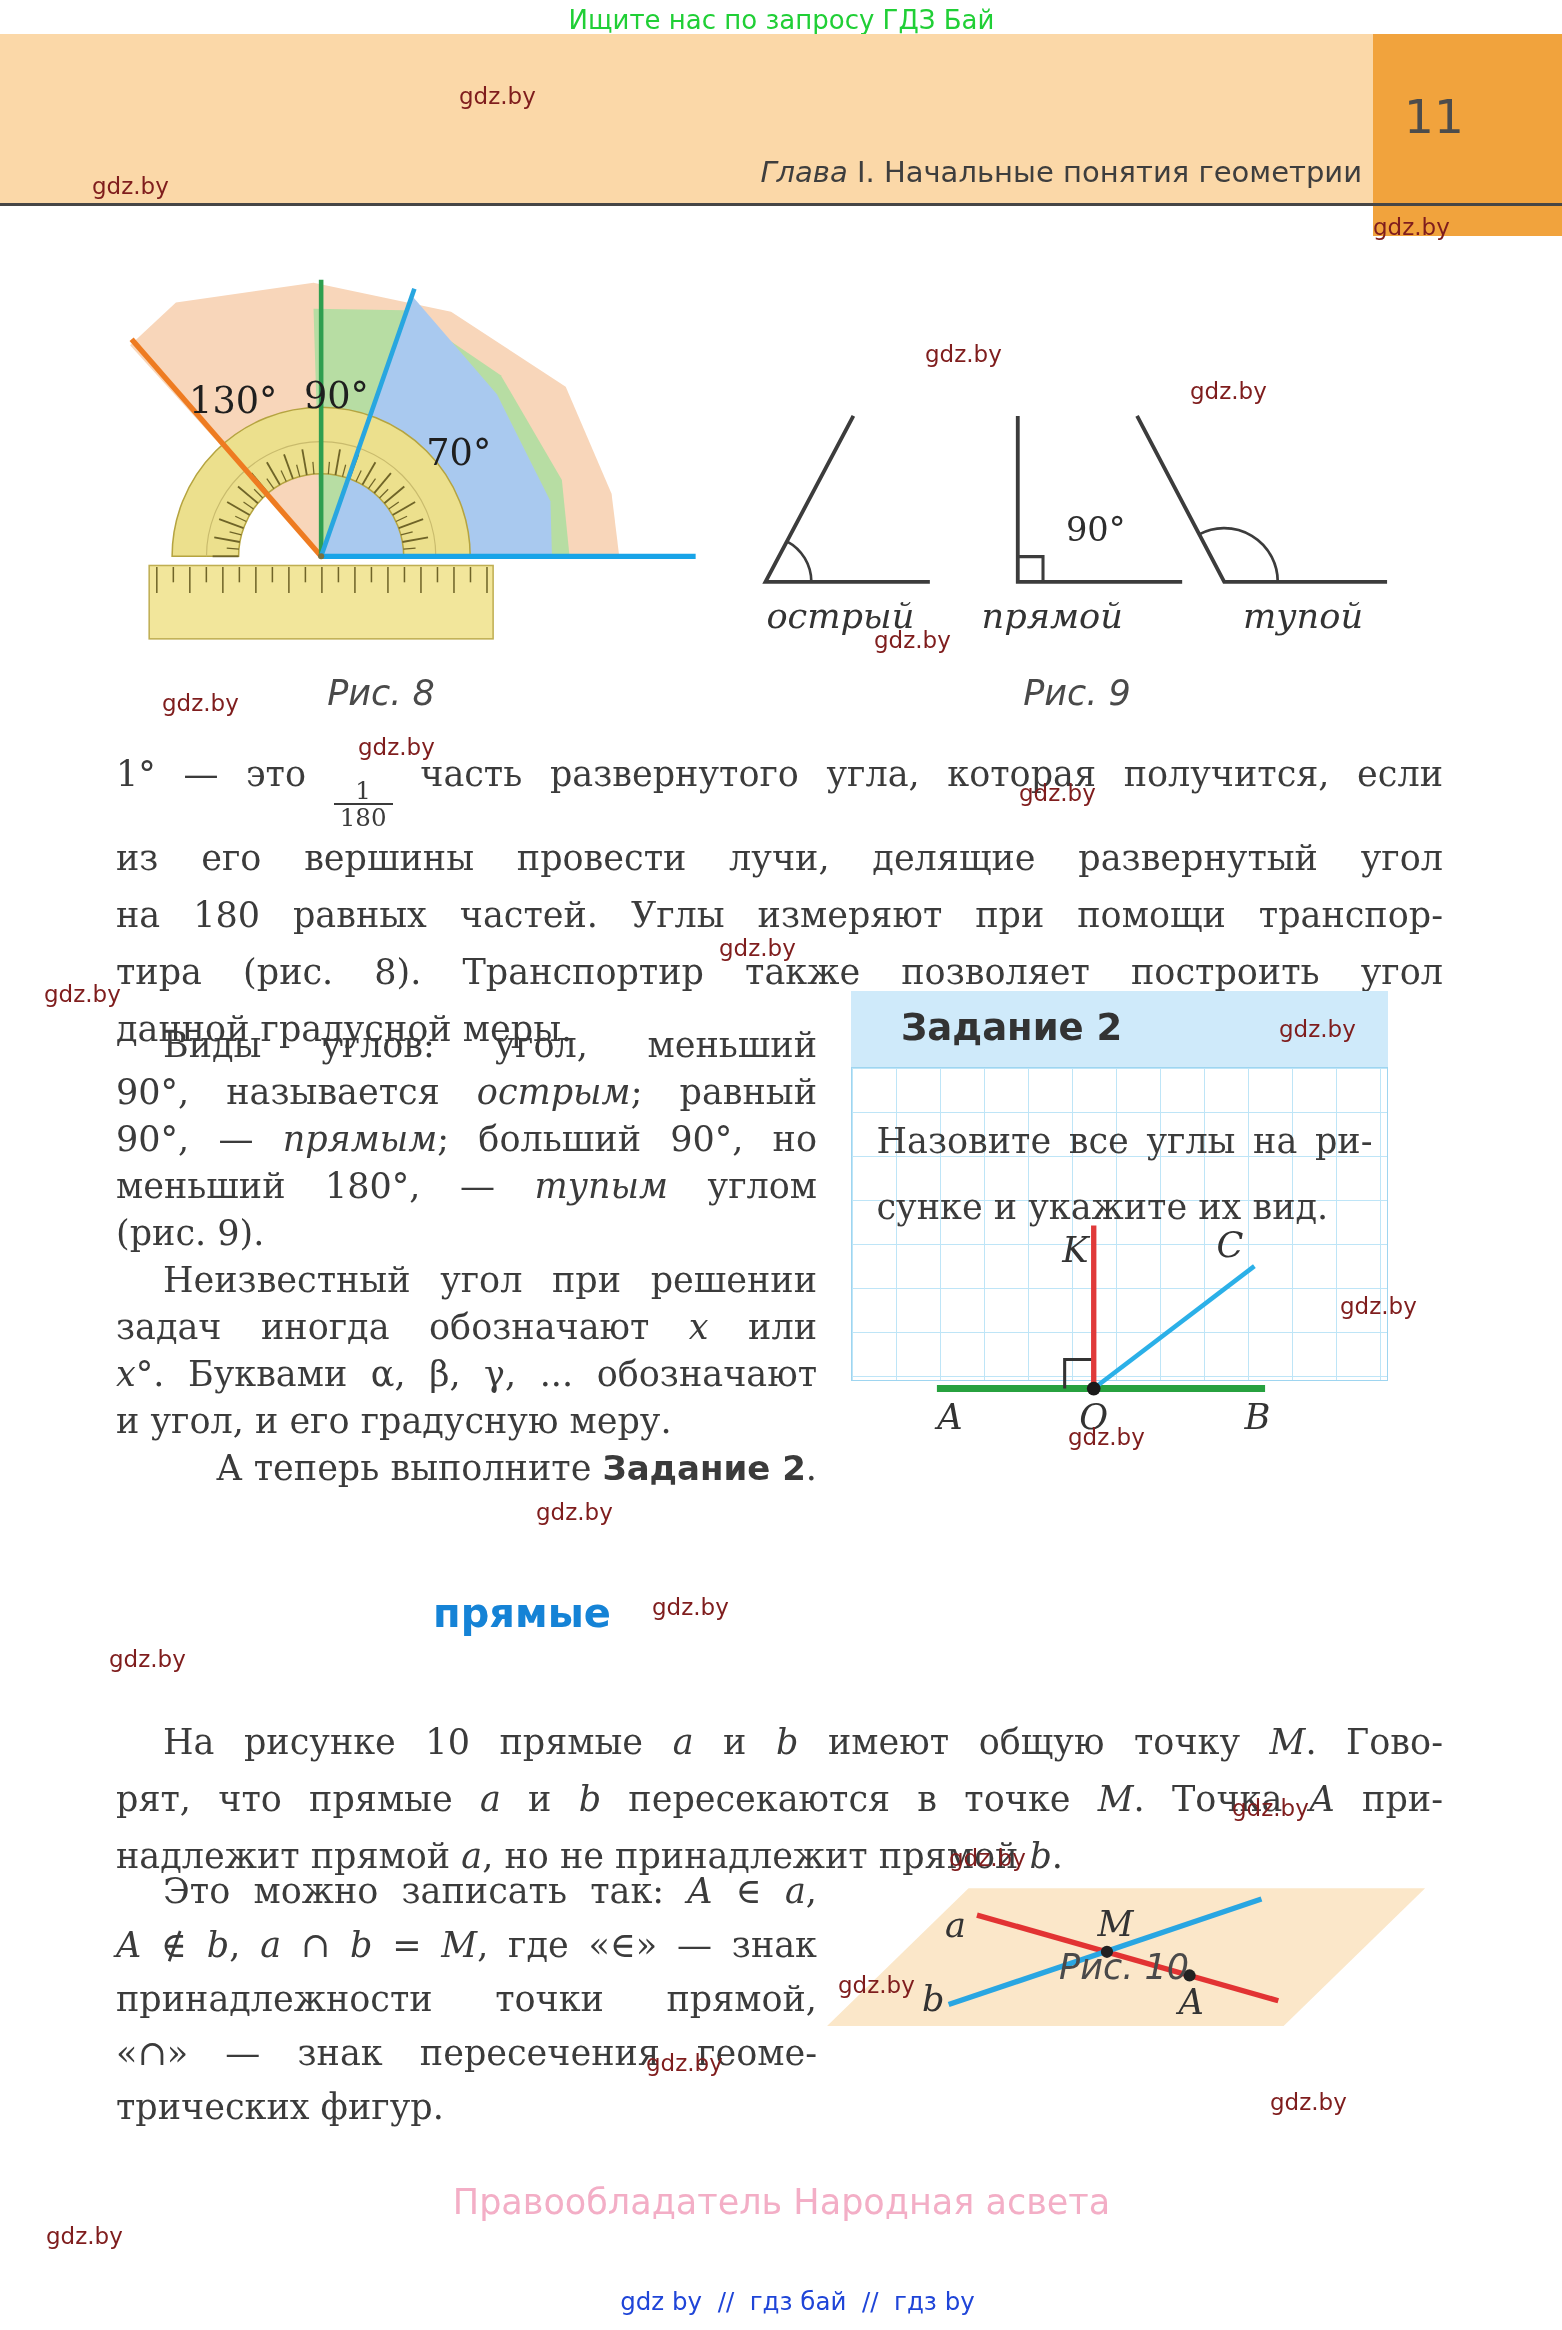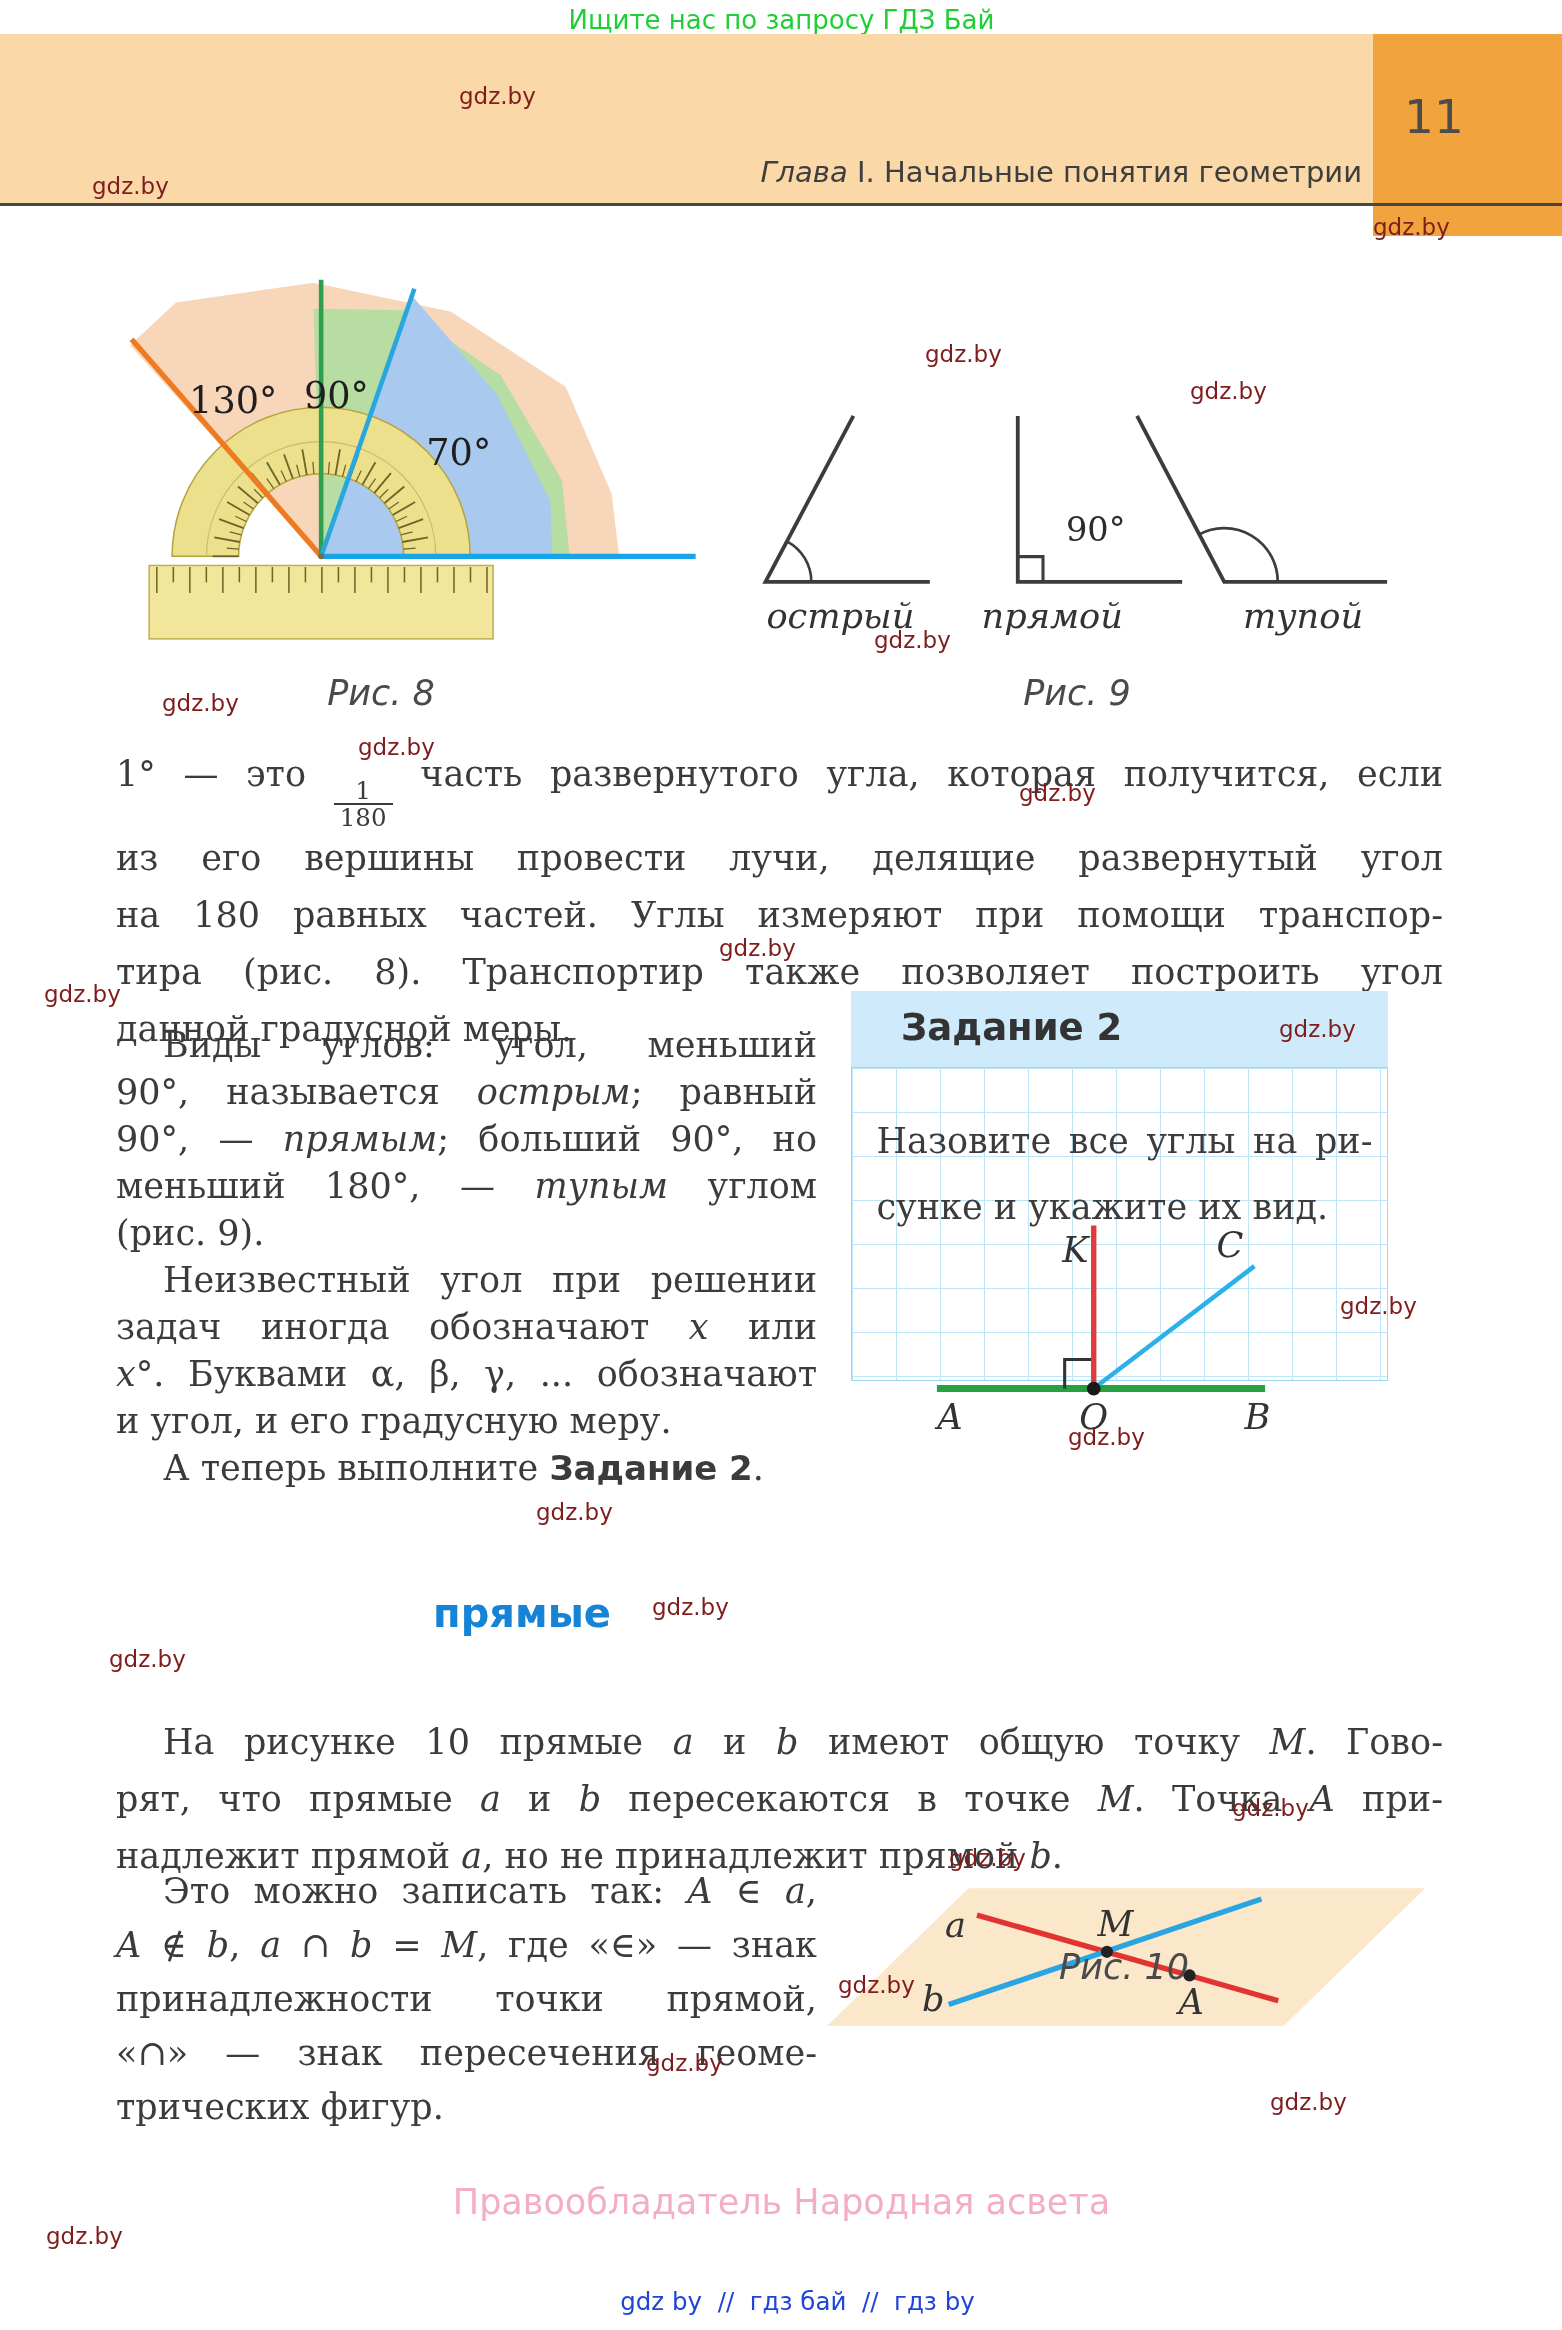--- a/index.html
+++ b/index.html
@@ -19,21 +19,21 @@
   .chapter .gl{font-style:italic;}
   .hrule{position:absolute;left:0;top:203px;width:1563px;height:3.1px;background:#464646;}
   
   .para{position:absolute;color:#3b3b3b;}
   .p-intro{left:116px;top:746px;width:1327px;font-size:35px;line-height:57px;}
   .p-col1{left:116px;top:1022px;width:701px;font-size:35px;line-height:47px;}
   .p-para10{left:116px;top:1714px;width:1327px;font-size:35px;line-height:57px;}
   .p-col2{left:116px;top:1864px;width:701px;font-size:35px;line-height:54px;}
   .tl{display:block;}
   .tl.j{text-align:justify;text-align-last:justify;}
-  .tl.ind{padding-left:47px;}
+  .tl.ind{padding-left:47px;text-align:right;}
   .it{font-style:italic;}
   .bs{font-family:"DejaVu Sans",sans-serif;font-weight:700;font-size:34px;}
   .frac{display:inline-flex;flex-direction:column;align-items:center;
         font-size:24.5px;line-height:1.02;vertical-align:-0.55em;}
   .frac .fn{padding:0 6.1px;}
   .frac .fd{border-top:2.3px solid #3b3b3b;padding:0 6.1px;}
   
   .cap{position:absolute;font-family:"DejaVu Sans",sans-serif;font-style:italic;
        font-size:35px;color:#4a4a4a;text-align:center;}
   

